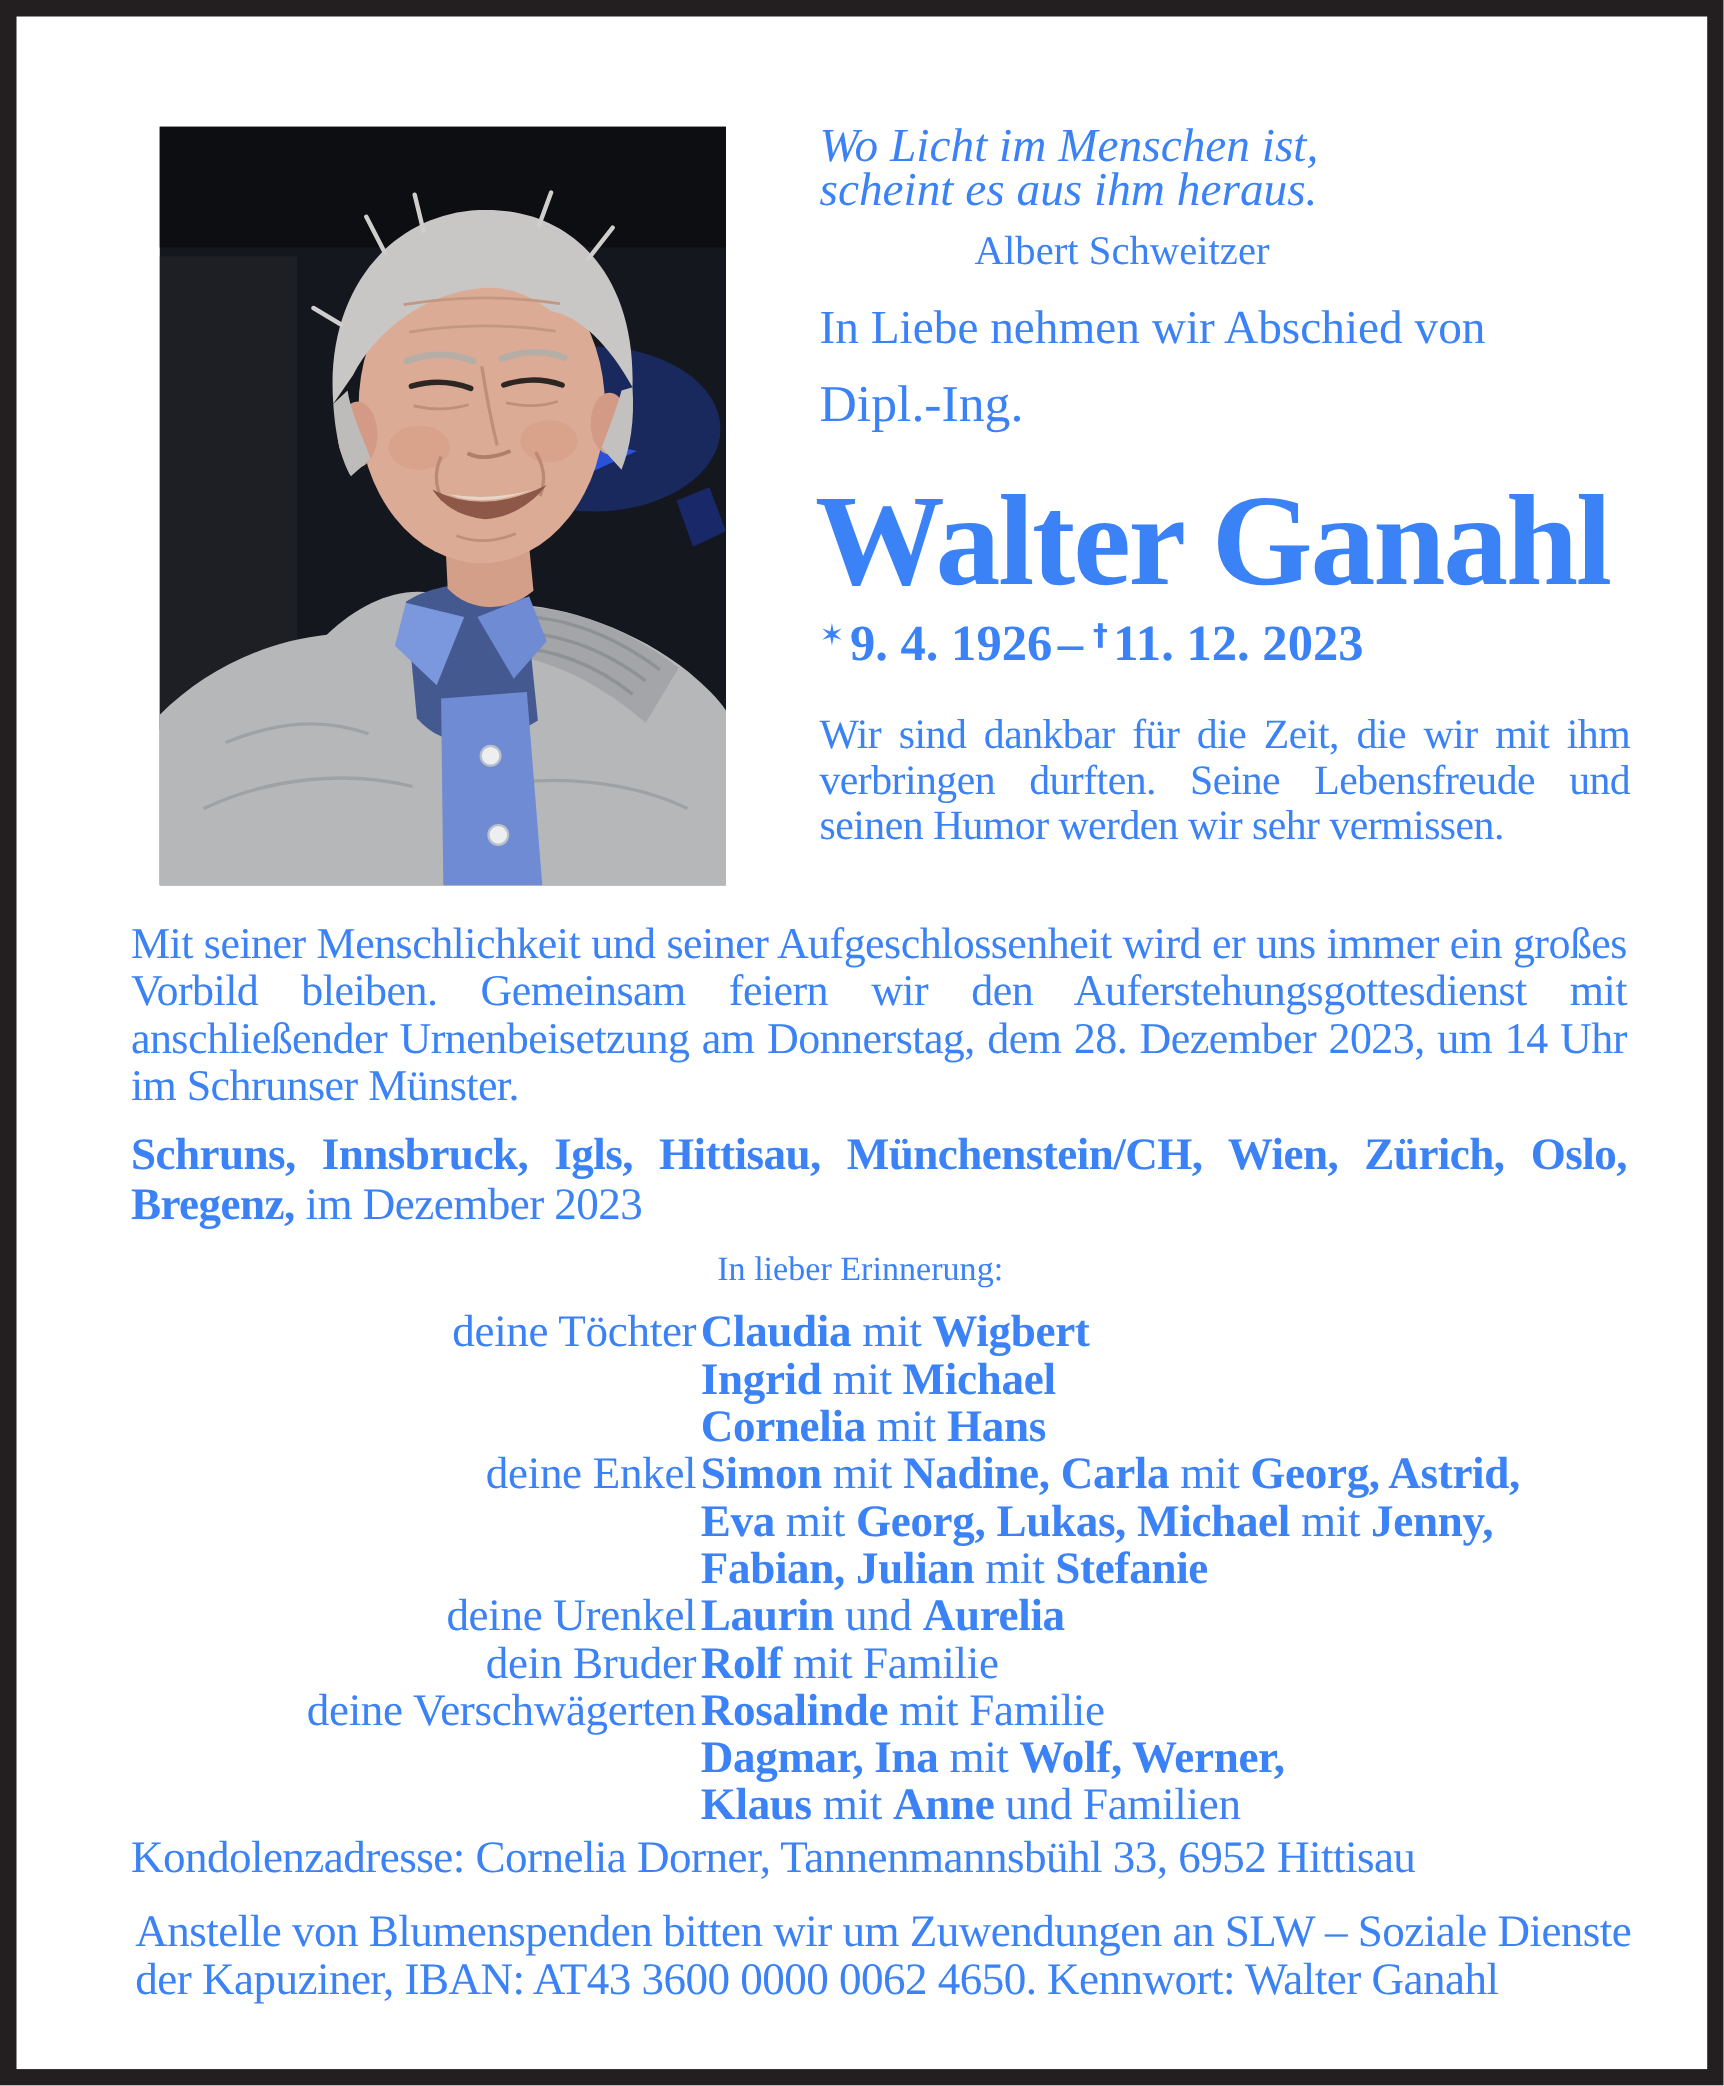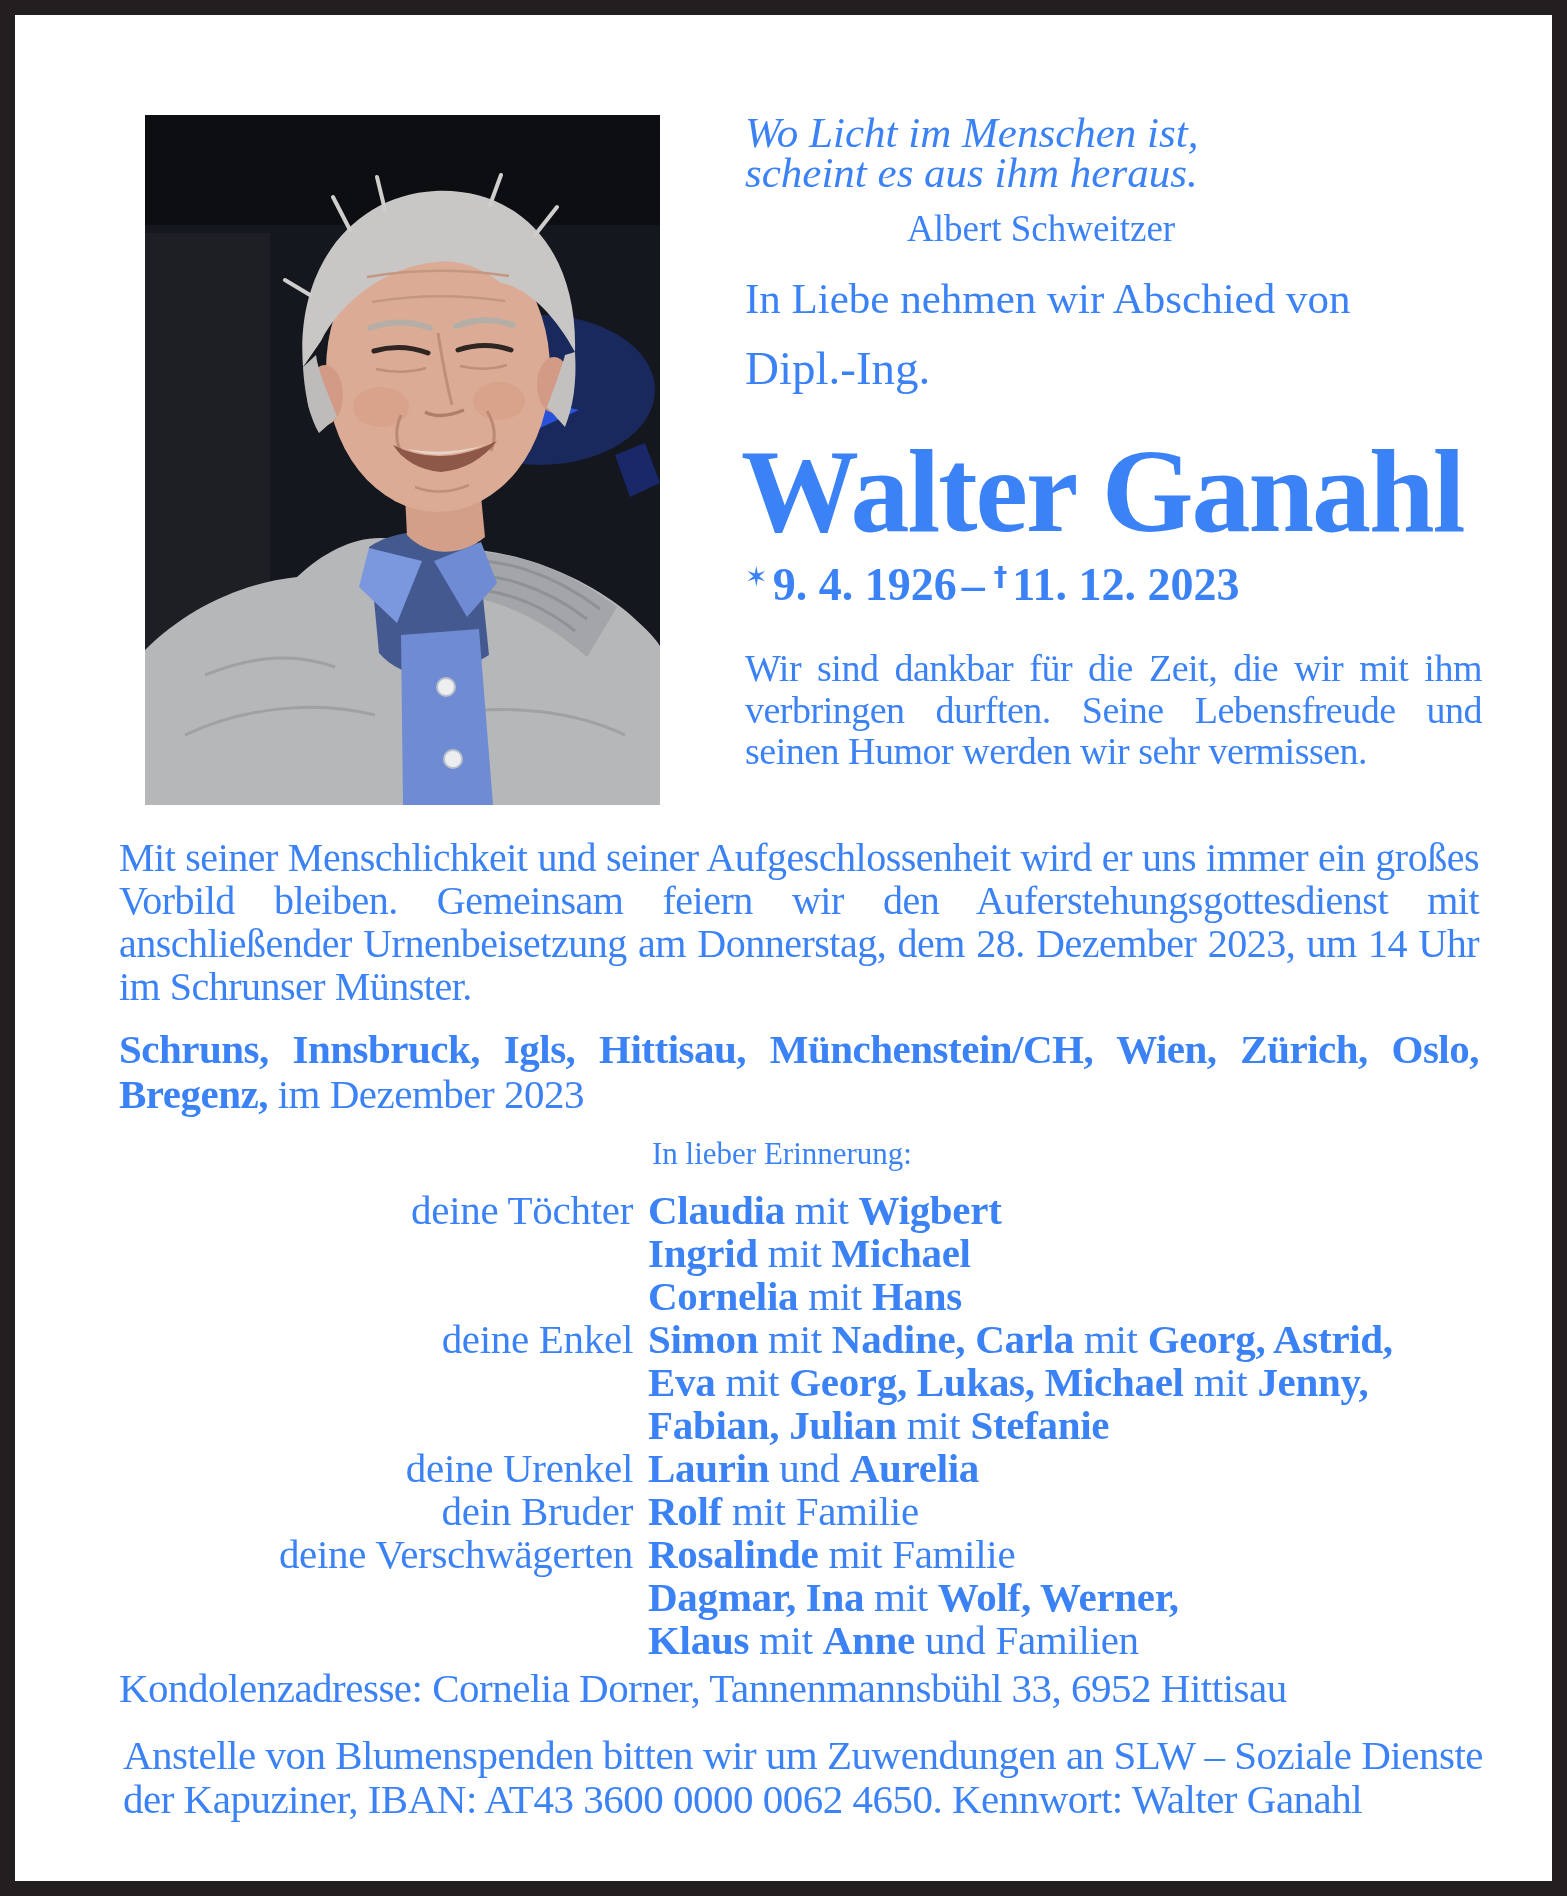--- a/index.html
+++ b/index.html
@@ -11,36 +11,36 @@
     border:15px solid #231f20;
     font-family:"Liberation Serif", serif;
     color:#3b82f6;
     overflow:hidden;
   }
   .abs{position:absolute;}
   .photo{left:130px;top:100px;width:515px;height:690px;}
   .photo svg{display:block;width:100%;height:100%;}
 
   .quote{left:730px;top:98px;width:740px;font-size:43px;line-height:40px;font-style:italic;}
-  .attribution{left:892px;top:192px;font-size:37px;line-height:1.2;}
+  .attribution{left:871px;top:192px;font-size:37px;line-height:1.2;}
   .intro{left:730px;top:258px;font-size:43px;line-height:1.2;}
   .honorific{left:730px;top:325px;font-size:47px;line-height:1.2;}
   .name{left:726px;top:418px;margin:0;font-size:118px;line-height:1;font-weight:700;letter-spacing:-2px;white-space:nowrap;}
   .dates{left:730px;top:542px;font-size:46px;font-weight:700;line-height:1.2;white-space:nowrap;}
   .dates .sym{font-family:"DejaVu Sans",sans-serif;font-size:27px;vertical-align:14px;font-weight:700;margin-right:5px;}
   .dates .sep{padding:0 9px 0 5px;}
   .tribute{left:730px;top:633px;width:737px;margin:0;font-size:38px;line-height:41.5px;letter-spacing:-0.5px;text-align:justify;}
   .announcement{left:104px;top:821px;width:1360px;margin:0;font-size:40px;line-height:43px;letter-spacing:-0.5px;text-align:justify;}
   .cities{left:104px;top:1012px;width:1360px;margin:0;font-size:41px;line-height:45px;letter-spacing:-0.5px;text-align:justify;}
   .bold{font-weight:700;}
   .memory{left:637px;top:1122px;font-size:31px;line-height:1.1;}
   .family{left:104px;top:1174px;width:1362px;font-size:41px;line-height:43px;letter-spacing:-0.3px;}
   .frow{display:flex;align-items:flex-start;}
   .flabel{width:514px;flex:0 0 514px;text-align:right;}
-  .fnames{margin-left:15px;flex:1;}
+  .fnames{margin-left:4px;flex:1;}
   .condolence{left:104px;top:1651px;width:1360px;margin:0;font-size:41px;line-height:44px;letter-spacing:-0.5px;}
   .donation{left:104px;top:1714px;width:1360px;margin:4px;font-size:41px;line-height:44px;letter-spacing:-0.5px;text-align:justify;}
 </style>
 </head>
 <body>
 
 <div class="page">
 
   <div class="abs photo">
     <svg viewBox="0 0 515 690" preserveAspectRatio="none">

